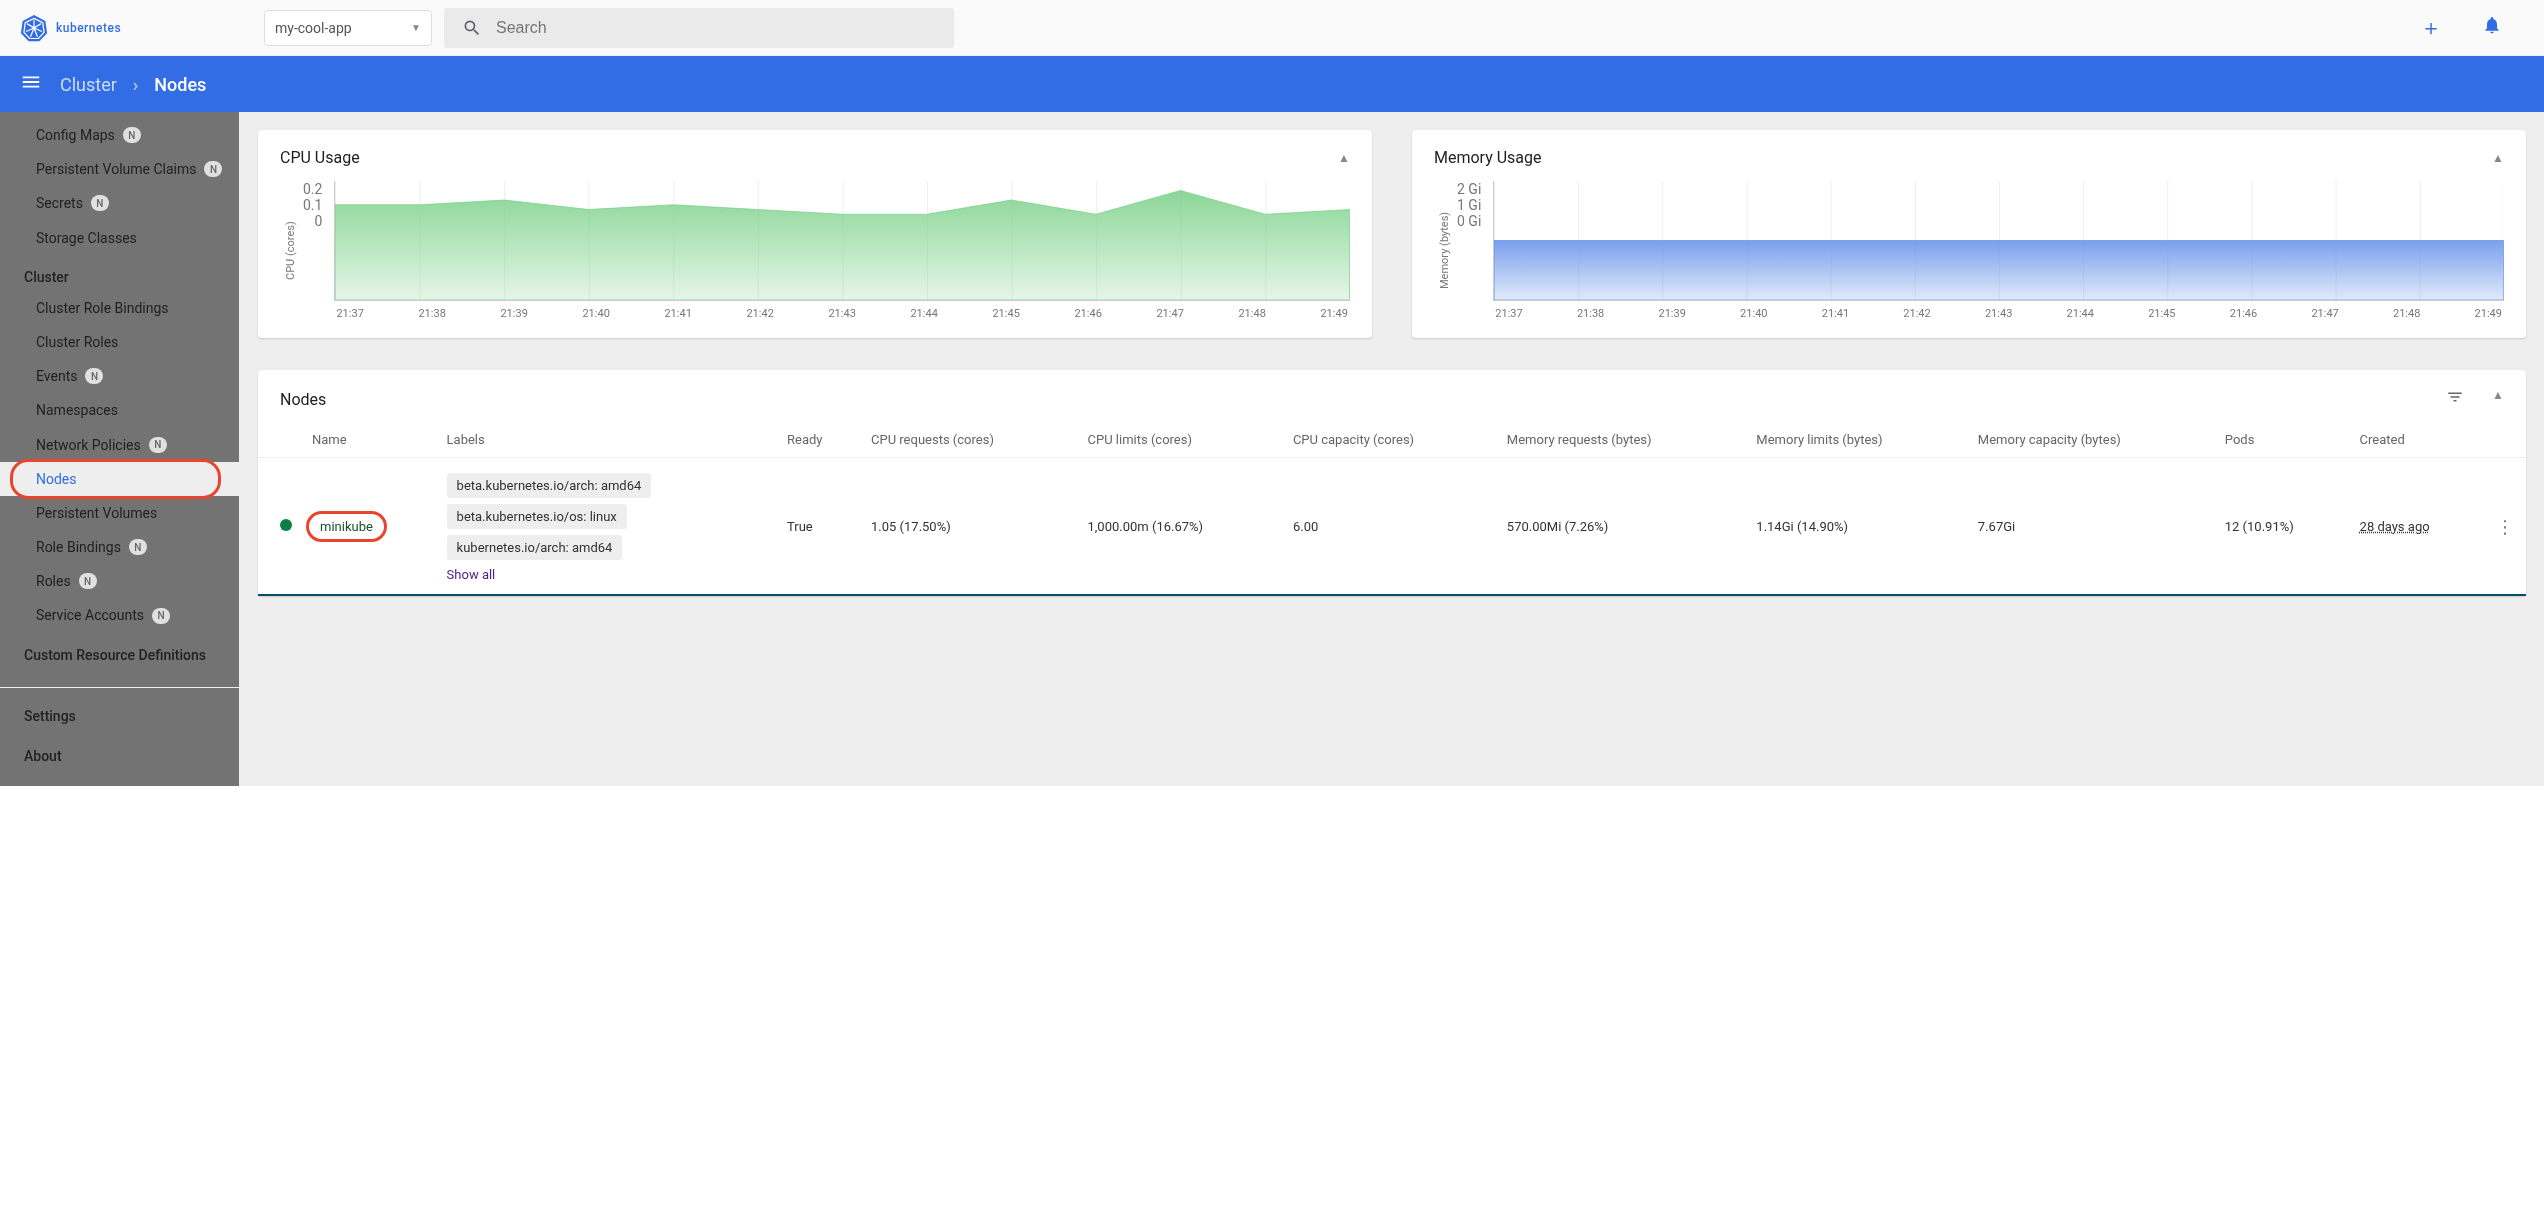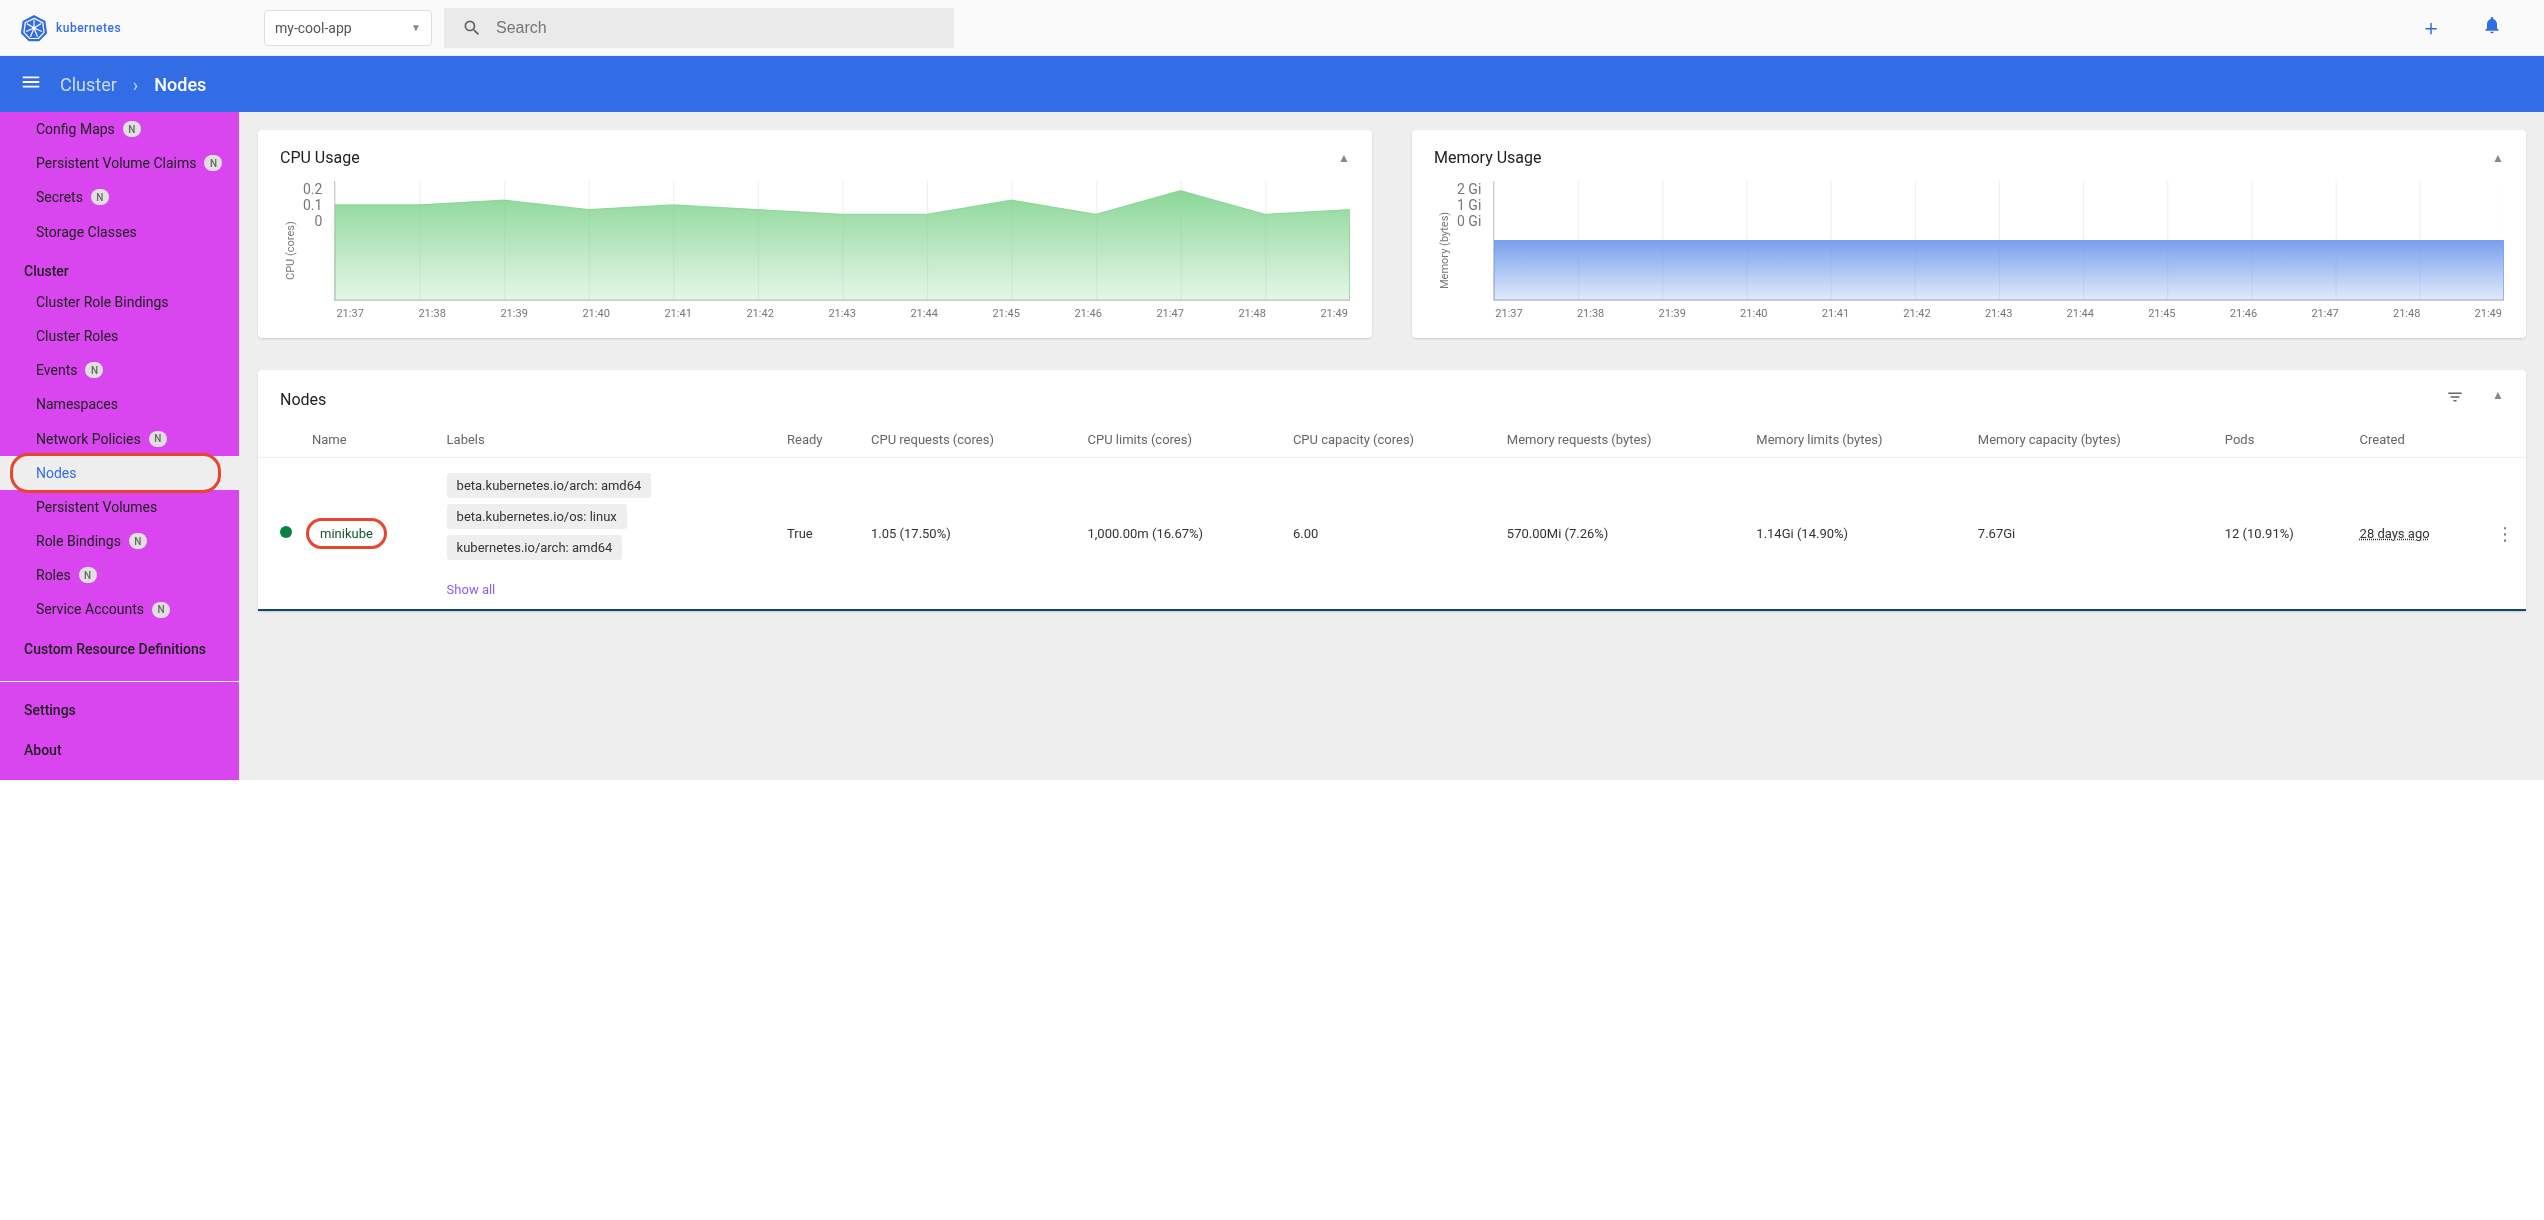--- a/index.html
+++ b/index.html
@@ -20,21 +20,21 @@
 
 
 .breadbar { height: 56px; background: #326de6; display: flex; align-items: center; padding: 0 20px; color: #fff; gap: 16px; }
 .menu-btn { color: #fff; font-size: 22px; cursor: pointer; width: 24px; }
 .crumb { font-size: 18px; font-weight: 400; }
 .crumb.dim { opacity: 0.75; }
 .crumb-sep { opacity: 0.7; font-size: 18px; }
 
 
 .layout { display: flex; }
-.sidebar { width: 240px; border-right: 1px solid #eee; padding-top: 0; padding-bottom: 16px; background: #d946ef; }
+.sidebar { width: 240px; border-right: 1px solid #eee; padding-top: 6px; padding-bottom: 16px; background: #737373; }
 .sb-head { padding: 14px 24px 6px; font-weight: 500; color: #222; font-size: 14px; }
 .sb-item { padding: 8px 10px 8px 36px; font-size: 14px; color: #212121; display: flex; align-items: center; gap: 8px; cursor: pointer; line-height: 1.3; }
 .sb-item.active { background: #eee; color: #326de6; }
 .sb-item.highlight { position: relative; }
 .highlight-ring { position: absolute; left: 10px; right: 18px; top: -3px; bottom: -3px; border: 3px solid #e8452f; border-radius: 18px; pointer-events: none; }
 .badge-n { display: inline-flex; align-items: center; justify-content: center; min-width: 18px; height: 16px; padding: 0 5px; border-radius: 9px; background: #e0e0e0; color: #666; font-size: 10px; font-weight: 500; }
 .sb-divider { height: 1px; background: #eee; margin: 18px 0 6px; }
 
 .main { flex: 1; background: #eee; padding: 18px 18px 18px 18px; }
 .cards-row { display: flex; gap: 40px; }
@@ -58,21 +58,21 @@
 .th-actions { display: flex; gap: 28px; color: #666; font-size: 16px; }
 .th-actions span { cursor: pointer; }
 
 .ntable { width: 100%; border-collapse: collapse; font-size: 13px; }
 .ntable th { text-align: left; font-weight: 400; color: #666; padding: 10px 10px; border-bottom: 1px solid #eee; vertical-align: bottom; }
 .ntable td { padding: 12px 10px; border-bottom: 2px solid #0c4a6e; vertical-align: middle; color: #333; }
 .status-dot { width: 12px; height: 12px; border-radius: 50%; background: #0b8043; display: inline-block; }
 .node-link { color: #14532d; text-decoration: none; position: relative; display: inline-block; padding: 2px 8px; }
 .node-ring { position: absolute; left: -6px; right: -6px; top: -6px; bottom: -6px; border: 3px solid #e8452f; border-radius: 18px; pointer-events: none; }
 .chip { display: inline-block; background: #eee; border-radius: 3px; padding: 5px 10px; margin: 3px 0; font-size: 13px; color: #333; }
-.show-all { color: #8b5cf6; display: inline-block; margin-top: 19px; cursor: pointer; text-align: right; }
+.show-all { color: #4c1d95; display: inline-block; margin-top: 4px; cursor: pointer; text-align: right; }
 .dotted { text-decoration-line: underline; text-decoration-style: dotted; }
 .kebab { color: #777; font-size: 18px; cursor: pointer; }
 
 th.col-status, td.col-status { width: 42px; padding-left: 22px; }
 th.col-actions, td.col-actions { width: 40px; text-align: center; padding-right: 12px; }
 </style>
 </head>
 <body>
 
 <div class="topbar">

